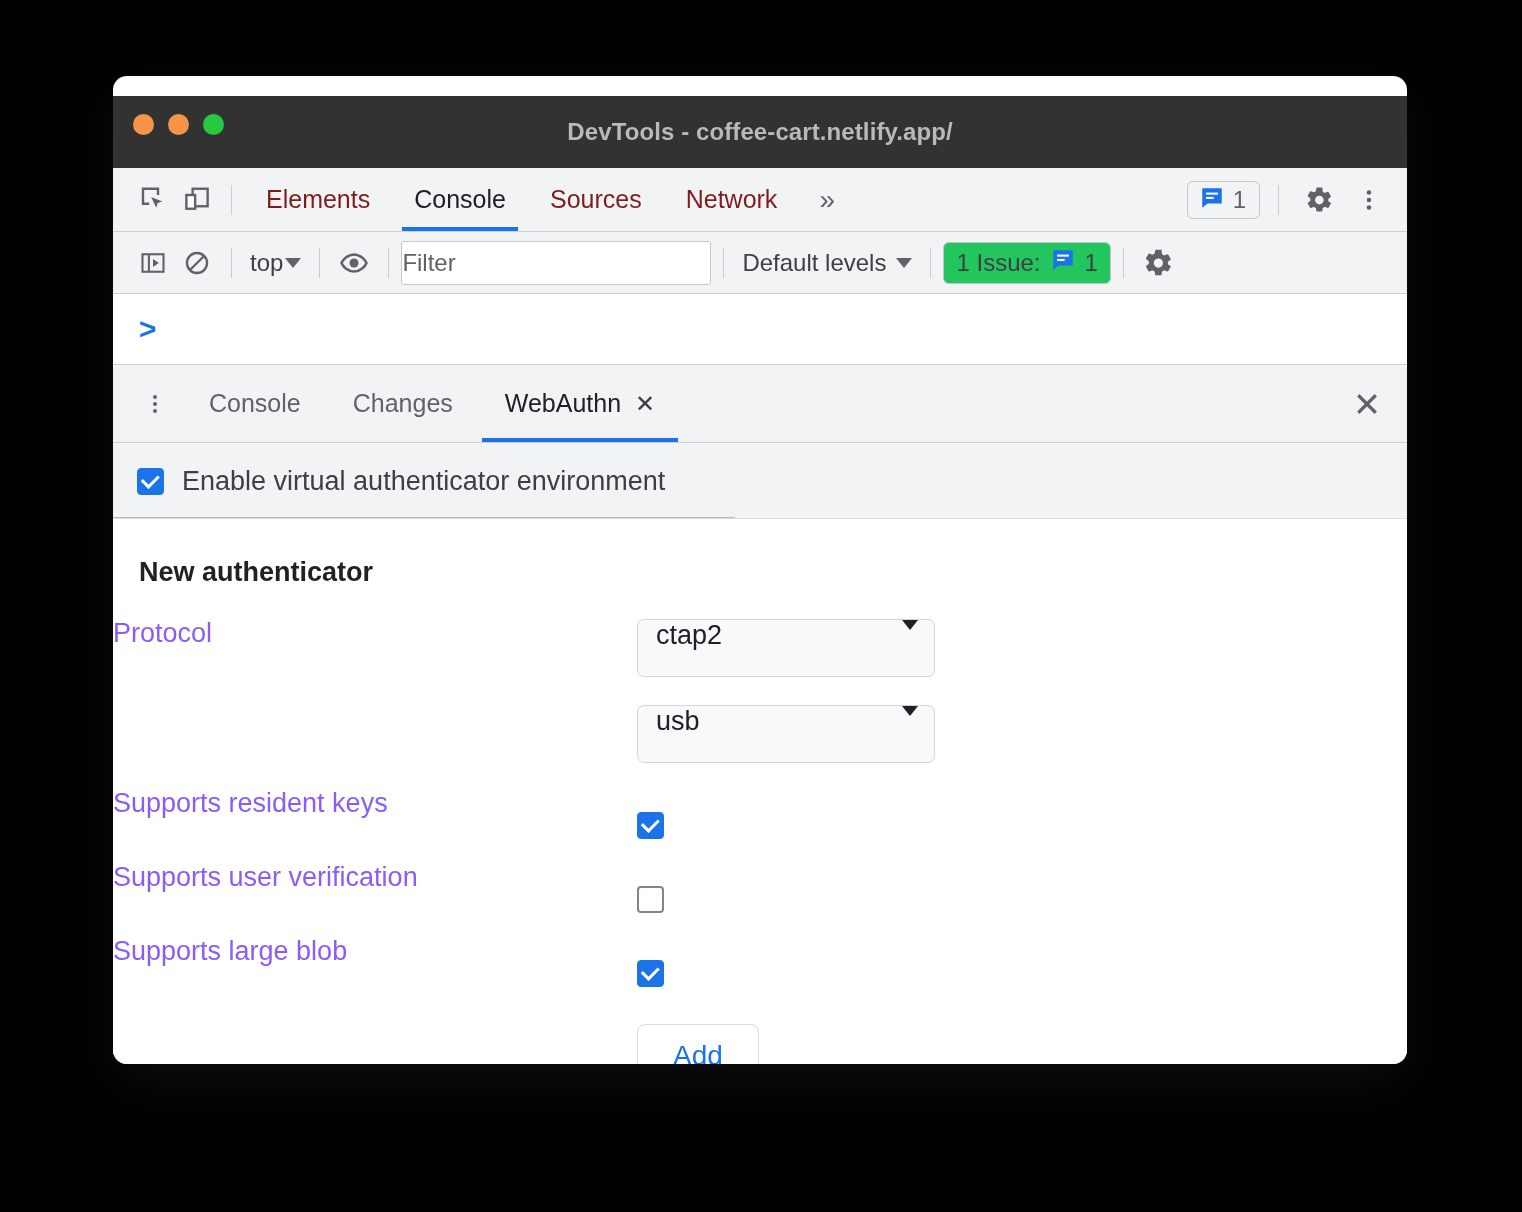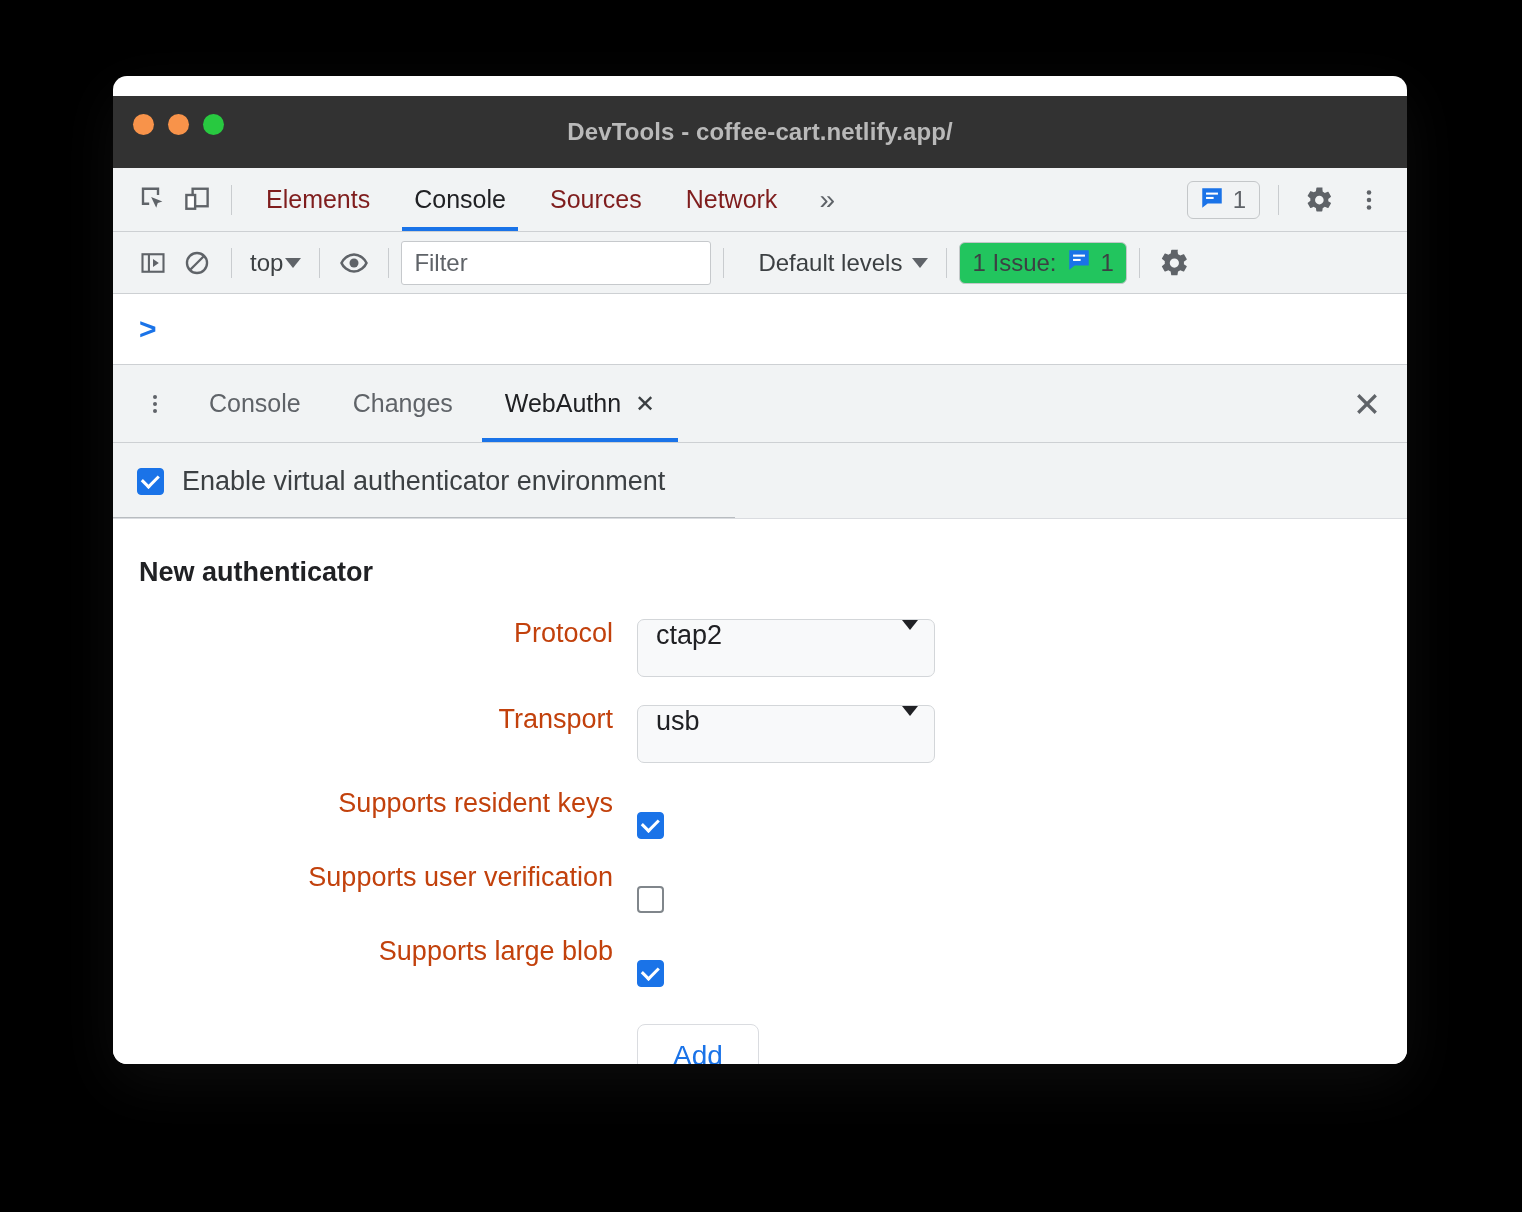--- a/index.html
+++ b/index.html
@@ -176,34 +176,33 @@
     border-top: 10px solid #5f6368;
   }
   .filter-input {
     width: 310px;
     height: 44px;
     border: 1px solid #c6c9cc;
     background: #ffffff;
     border-radius: 3px;
     font-size: 24px;
     color: #000000;
-    padding: 0 12px;
+    padding: 0 0;
     box-sizing: border-box;
     font-family: "Liberation Sans", sans-serif;
     outline: none;
   }
   .filter-input::placeholder { color: #5f6368; opacity: 1; }
   .levels-select {
     display: flex;
     align-items: center;
     gap: 10px;
     font-size: 24px;
     color: #3c4043;
     padding: 0 6px;
-    margin-left: 16px;
   }
   .issue-btn {
     display: flex;
     align-items: center;
     gap: 9px;
     border: 1px solid #c4c7c9;
     border-radius: 6px;
     padding: 4px 12px;
     height: 42px;
     box-sizing: border-box;
@@ -352,23 +351,22 @@
     color: #202124;
     margin: 0 0 30px 26px;
   }
   .form-grid {
     display: grid;
     grid-template-columns: 500px 24px auto;
     row-gap: 0;
     align-items: center;
   }
   .form-row-label {
-    text-align: right;
     font-size: 27px;
-    color: #c2410c;
+    color: #8b5cf6;
     white-space: nowrap;
   }
   .form-row-ctrl {
     grid-column: 3;
     display: flex;
     align-items: center;
   }
   .row-select {
     height: 60px;
   }
@@ -582,21 +580,20 @@
         <div class="form-row-label row-select">Protocol</div>
         <div class="form-row-ctrl row-select">
           <div class="sel">
             <span>ctap2</span>
             <span class="sel-caret"></span>
           </div>
         </div>
 
         <div style="grid-column:1 / span 3; height:26px;"></div>
 
-        <div class="form-row-label row-select">Transport</div>
         <div class="form-row-ctrl row-select">
           <div class="sel">
             <span>usb</span>
             <span class="sel-caret"></span>
           </div>
         </div>
 
         <div style="grid-column:1 / span 3; height:24px;"></div>
 
         <div class="form-row-label row-check">Supports resident keys</div>

